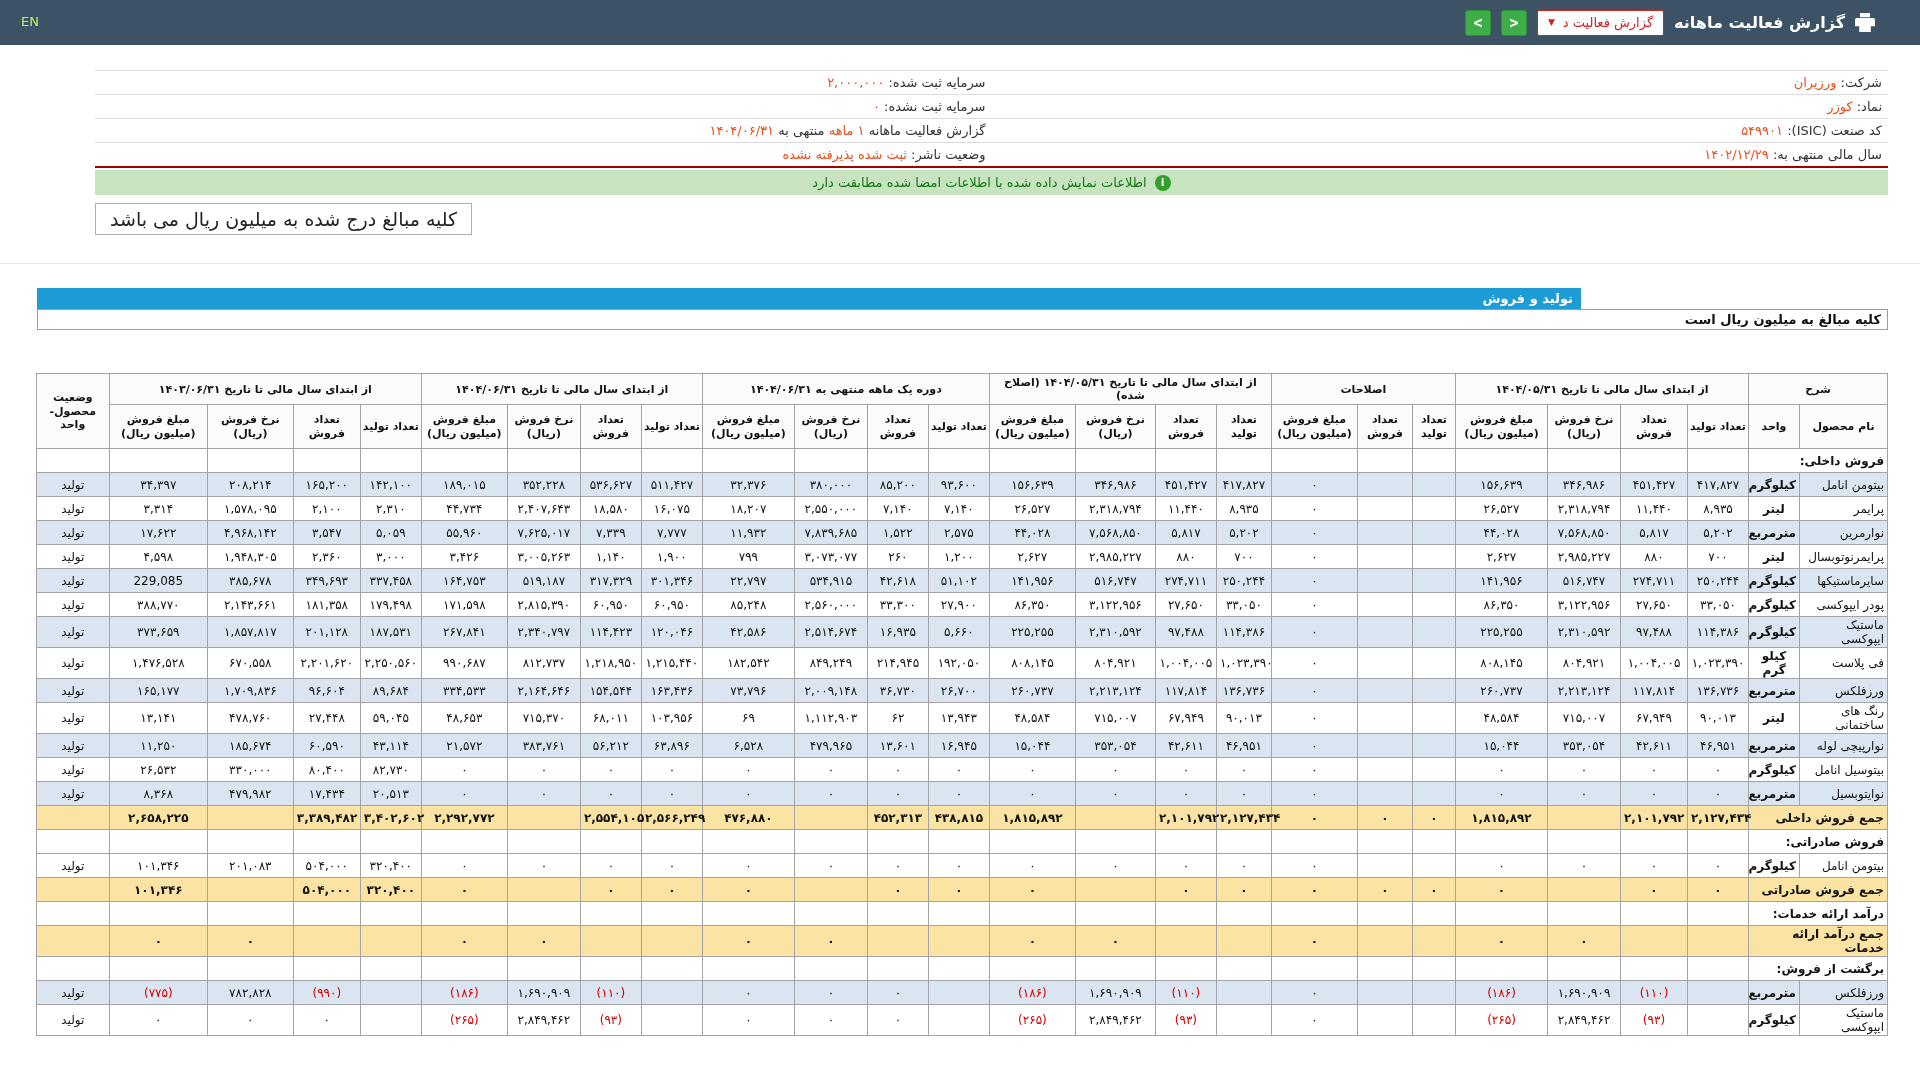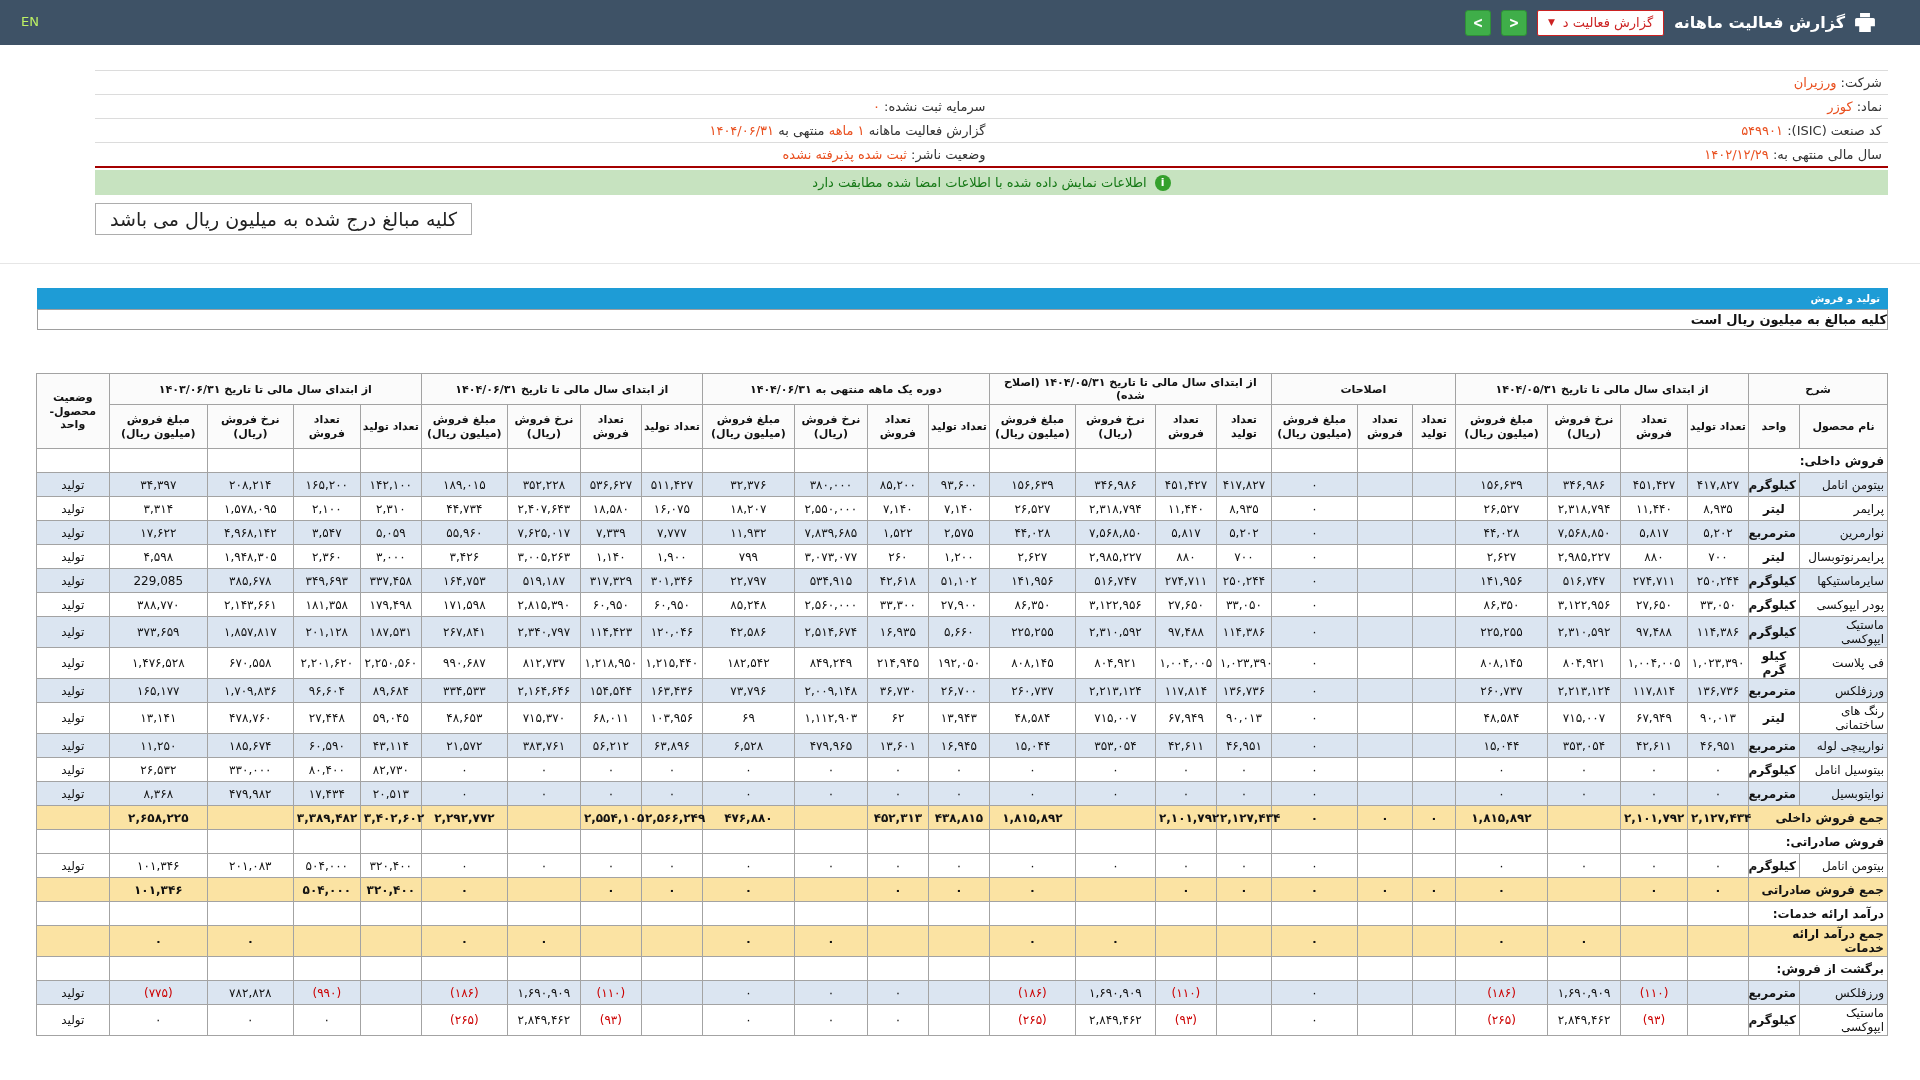--- a/index.html
+++ b/index.html
@@ -24,24 +24,24 @@
   .hl{color:#e94f1e;}
   
   .banner{position:absolute;top:170px;left:95px;width:1793px;height:25px;background:#c7e3c0;color:#157815;
     display:flex;align-items:center;justify-content:center;gap:8px;font-size:13px;}
   .banner-icon{width:16px;height:16px;border-radius:50%;background:#34a02c;color:#fff;font-size:11px;
     font-weight:bold;display:flex;align-items:center;justify-content:center;flex:0 0 16px;}
   .note-box{position:absolute;top:203px;left:95px;border:1px solid #adadad;background:#fff;
     padding:4px 14px;font-size:19px;color:#222;}
   .divider{position:absolute;top:263px;left:0;width:1920px;border-top:1px solid #e6e6e6;}
   
-  .section-bar{position:absolute;top:288px;left:37px;width:1851px;height:21px;background:#1e9cd6;color:#fff;
-    font-size:10px;font-weight:bold;line-height:21px;padding-right:8px;box-sizing:border-box;}
+  .section-bar{position:absolute;top:288px;left:37px;width:1544px;height:21px;background:#1e9cd6;color:#fff;
+    font-size:13px;font-weight:bold;line-height:21px;padding-right:8px;box-sizing:border-box;}
   .amounts-note{position:absolute;top:309px;left:37px;width:1851px;height:21px;border:1px solid #9e9e9e;
-    background:#fff;color:#111;font-size:13px;font-weight:bold;line-height:19px;box-sizing:border-box;}
+    background:#fff;color:#111;font-size:13px;font-weight:bold;line-height:19px;padding-right:6px;box-sizing:border-box;}
   .table-wrap{position:absolute;top:373px;left:37px;width:1851px;}
   table{border-collapse:collapse;table-layout:fixed;width:1851px;}
   th,td{border:1px solid #a3a3a3;box-sizing:border-box;}
   th{background:#fbfbfb;font-weight:bold;text-align:center;vertical-align:middle;padding:2px;color:#111;}
   .group-th{font-size:11px;height:24px;line-height:1.2;}
   .sub-th{font-size:11px;height:44px;line-height:1.3;}
   td{font-size:12px;height:24px;padding:1px 3px;vertical-align:middle;color:#111;}
   td.num{text-align:center;direction:ltr;}
   td.name-cell{text-align:right;}
   td.unit-cell{text-align:center;font-weight:bold;}
@@ -68,20 +68,21 @@
     </div>
     <button class="nav-btn">&lt;</button>
     <button class="nav-btn">&gt;</button>
   </div>
   <span class="lang">EN</span>
 </div>
 
 <div class="info-table">
     <div class="info-row">
       <div class="info-cell"><span class="info-label">شرکت:</span><span class="hl"> ورزیران</span></div>
+      <div class="info-cell"><span class="info-label">سرمایه ثبت شده:</span><span class="hl"> ۲,۰۰۰,۰۰۰</span></div>
     </div>
     <div class="info-row">
       <div class="info-cell"><span class="info-label">نماد:</span><span class="hl"> کوزر</span></div>
       <div class="info-cell"><span class="info-label">سرمایه ثبت نشده:</span><span class="hl"> ۰</span></div>
     </div>
     <div class="info-row">
       <div class="info-cell"><span class="info-label">کد صنعت (ISIC):</span><span class="hl"> ۵۴۹۹۰۱</span></div>
       <div class="info-cell"><span class="info-label">گزارش فعالیت ماهانه </span><span class="hl">۱ ماهه</span><span class="info-label"> منتهی به </span><span class="hl">۱۴۰۴/۰۶/۳۱</span></div>
     </div>
     <div class="info-row">

